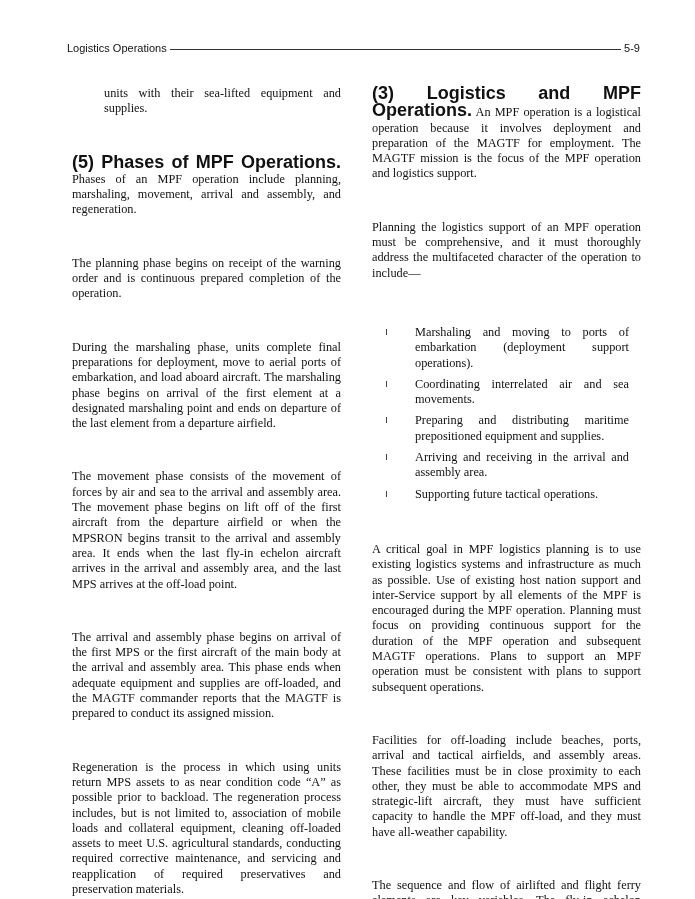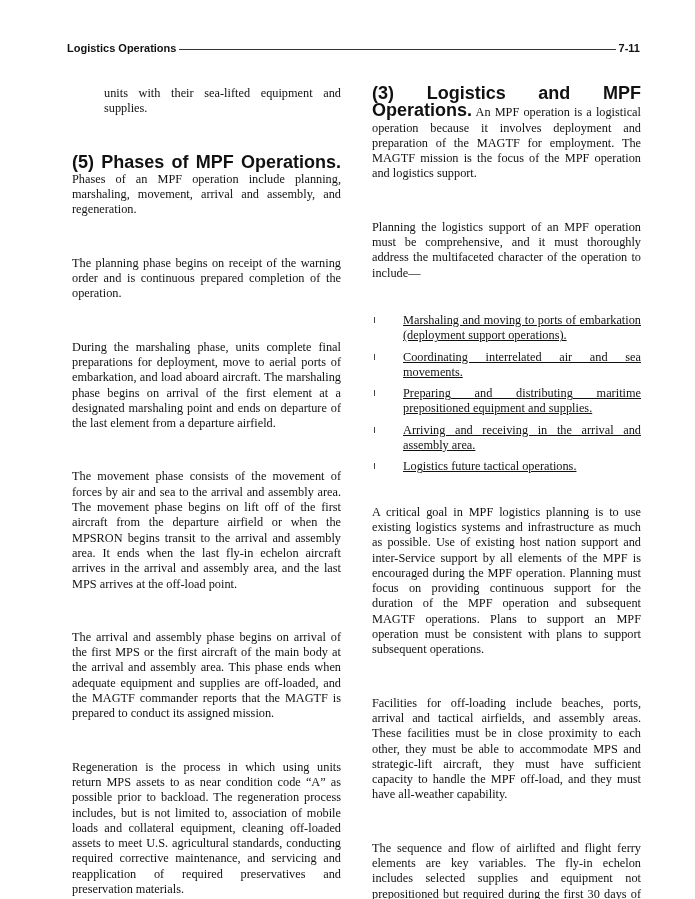--- a/index.html
+++ b/index.html
@@ -1,46 +1,46 @@
 <!DOCTYPE html>
 <html><head>
   <meta charset="utf-8">
   <style>
     html, body { margin: 0; padding: 0; background: #ffffff; }
     body { width: 695px; height: 899px; position: relative; overflow: hidden; color: #111; }
     .header {
       position: absolute; left: 67px; top: 40px; width: 573px; height: 16px;
       display: flex; align-items: center;
-      font-family: "Liberation Sans", sans-serif; font-weight: bold; font-size: 11px;
+      font-family: "Liberation Sans", sans-serif; font-weight: normal; font-size: 11px;
     }
     .header .rule { flex: 1; height: 0; border-top: 1px solid #333; margin: 0 3px; position: relative; top: 1px; }
     .col {
       position: absolute; top: 82px; width: 277px;
       font-family: "Liberation Serif", serif; font-size: 12.3px; line-height: 15.3px;
       text-align: justify; hyphens: none;
     }
     .col.left { left: 68px; }
     .col.right { left: 368px; }
     .col p { margin: 4px; }
     .gap { height: 30px; }
     .indent-para { padding-left: 32px; }
     .sec-title { font-family: "Liberation Sans", sans-serif; font-weight: bold; font-size: 18px; }
-    ul.bullets { list-style: none; margin: 4px; padding: 0; text-decoration: underline; }
+    ul.bullets { list-style: none; margin: 16px; padding: 0; }
     ul.bullets li { position: relative; padding-left: 31px; margin-bottom: 6px; }
     ul.bullets li .bullet {
       position: absolute; left: 2px; top: 4px; width: 1px; height: 6px; background: #444;
     }
   </style>
 </head>
 <body>
 
 <div class="header">
   <span>Logistics Operations</span>
   <span class="rule"></span>
-  <span>7-11</span>
+  <span>5-9</span>
 </div>
 
 <div class="col left">
   <p class="indent-para">units with their sea-lifted equipment and supplies.</p>
   <div class="gap"></div>
   <p>
     <span class="sec-title">(5) Phases of MPF Operations.</span>
     <span>Phases of an MPF operation include planning, marshaling, movement, arrival and assembly, and regeneration.</span>
   </p>
   <div class="gap"></div>
@@ -61,21 +61,21 @@
     <span>An MPF operation is a logistical operation because it involves deployment and preparation of the MAGTF for employment. The MAGTF mission is the focus of the MPF operation and logistics support.</span>
   </p>
   <div class="gap"></div>
   <p>Planning the logistics support of an MPF operation must be comprehensive, and it must thoroughly address the multifaceted character of the operation to include—</p>
   <div class="gap" style="height:24px"></div>
   <ul class="bullets">
     <li><span class="bullet"></span><span>Marshaling and moving to ports of embarkation (deployment support operations).</span></li>
     <li><span class="bullet"></span><span>Coordinating interrelated air and sea movements.</span></li>
     <li><span class="bullet"></span><span>Preparing and distributing maritime prepositioned equipment and supplies.</span></li>
     <li><span class="bullet"></span><span>Arriving and receiving in the arrival and assembly area.</span></li>
-    <li><span class="bullet"></span><span>Logistics future tactical operations.</span></li>
+    <li><span class="bullet"></span><span>Supporting future tactical operations.</span></li>
   </ul>
   <div class="gap" style="height:20px"></div>
   <p>A critical goal in MPF logistics planning is to use existing logistics systems and infrastructure as much as possible. Use of existing host nation support and inter-Service support by all elements of the MPF is encouraged during the MPF operation. Planning must focus on providing continuous support for the duration of the MPF operation and subsequent MAGTF operations. Plans to support an MPF operation must be consistent with plans to support subsequent operations.</p>
   <div class="gap"></div>
   <p>Facilities for off-loading include beaches, ports, arrival and tactical airfields, and assembly areas. These facilities must be in close proximity to each other, they must be able to accommodate MPS and strategic-lift aircraft, they must have sufficient capacity to handle the MPF off-load, and they must have all-weather capability.</p>
   <div class="gap"></div>
   <p>The sequence and flow of airlifted and flight ferry elements are key variables. The fly-in echelon includes selected supplies and equipment not prepositioned but required during the first 30 days of operations. The sequencing of the fly-in echelon should provide the planner flexibility to deploy</p>
 </div>
 
 </body></html>

